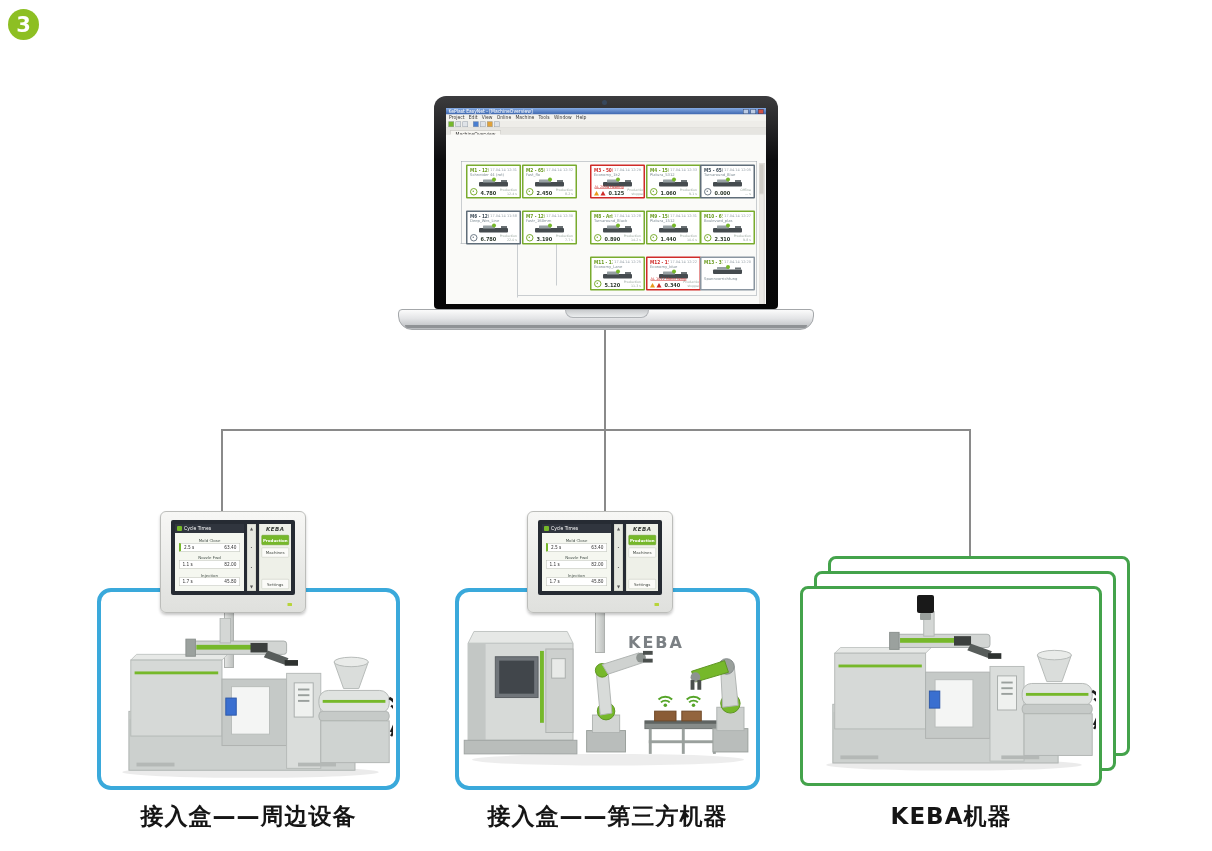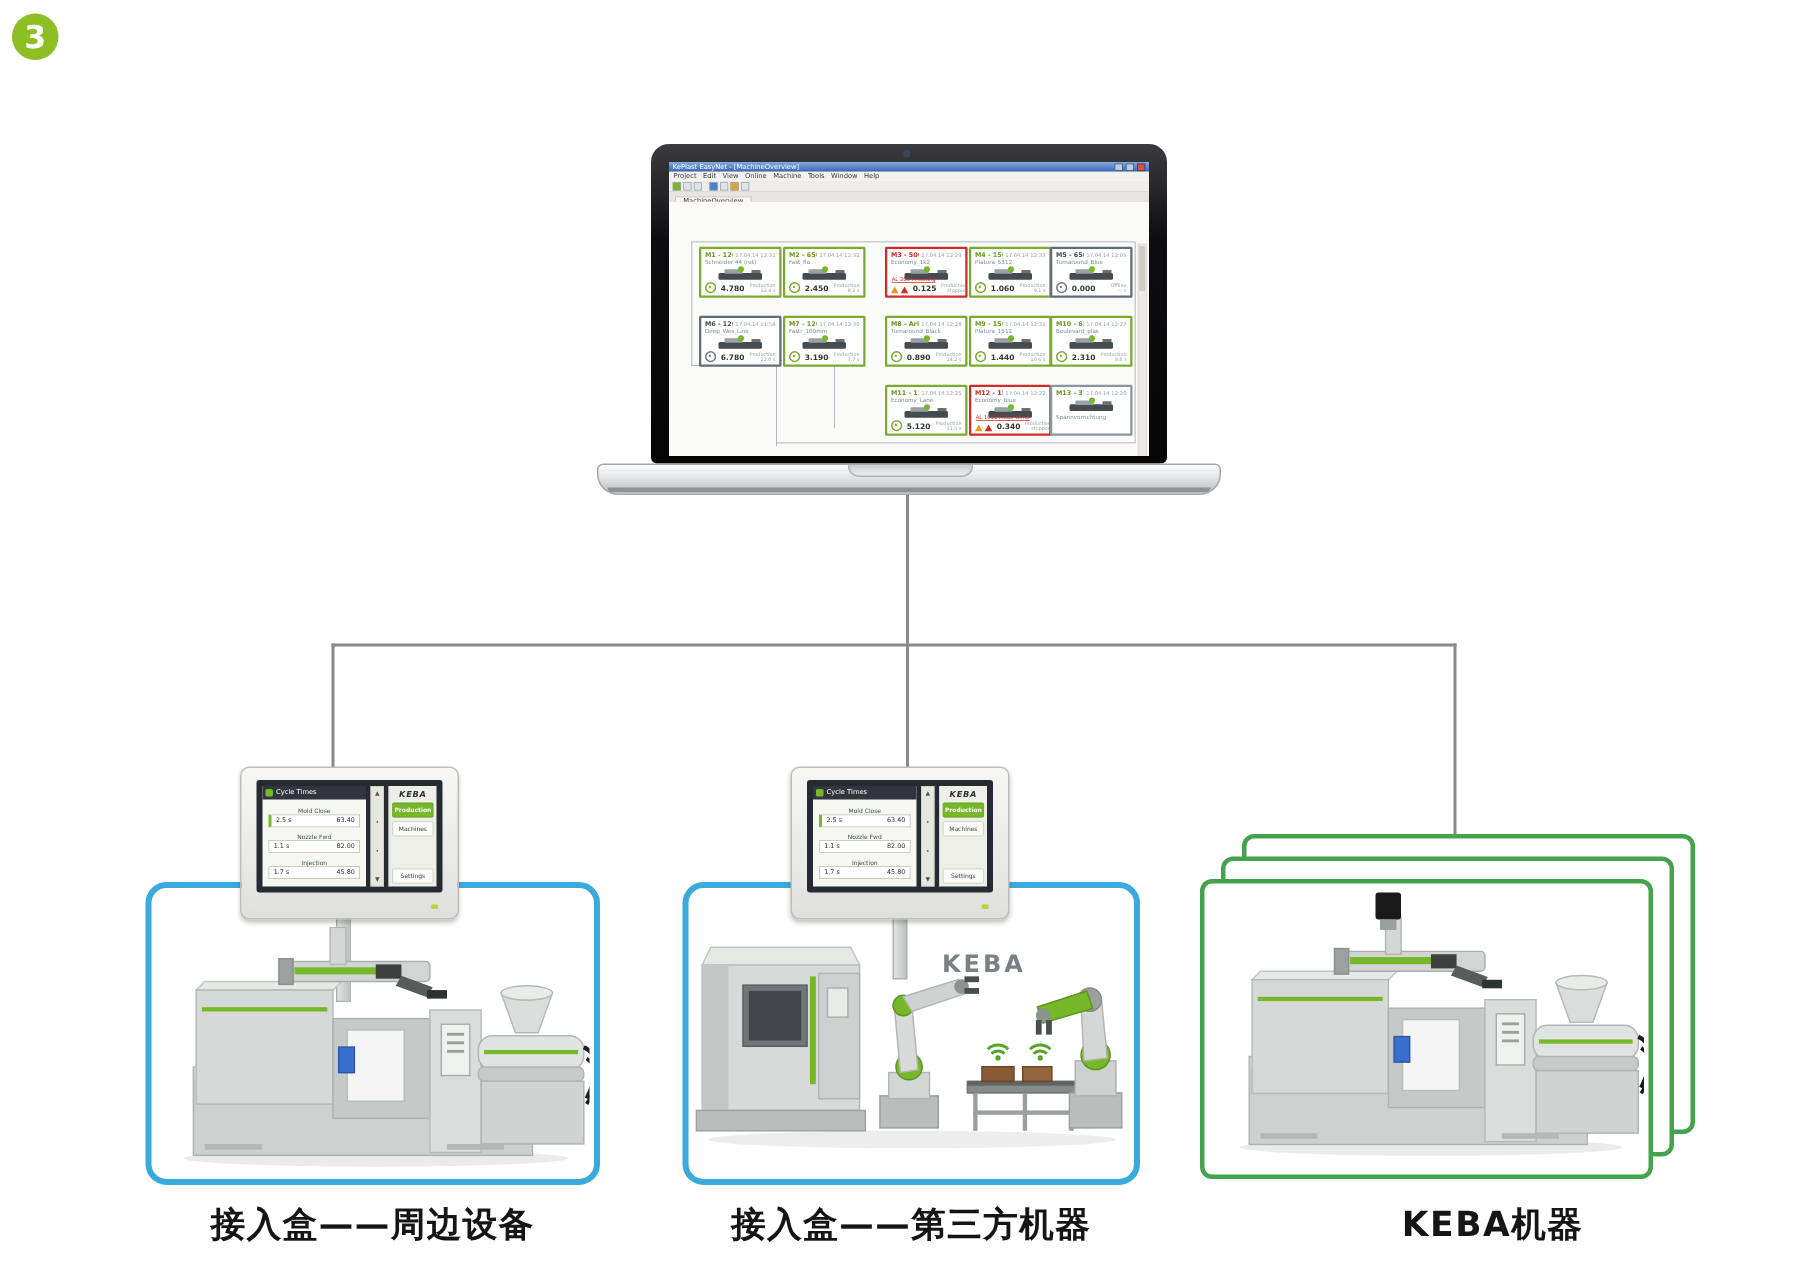--- a/index.html
+++ b/index.html
@@ -608,15 +608,15 @@
 
   <div class="green-card" style="left:828px;top:556px"></div>
   <div class="green-card" style="left:814px;top:571px"></div>
   <div class="green-card" style="left:800px;top:586px">
     <svg class="machine-svg" style="left:9px;top:22px" width="284" height="162" viewBox="0 0 300 170">
         <use href="#imm"></use>
       </svg>
     <div class="pole-cap" style="left:114px;top:6px;width:17px;height:18px"></div>
     <div class="pole-collar" style="left:117px;top:24px;width:11px;height:7px"></div>
   </div>
-  <div class="grp-label" style="left:844px;width:302px">KEBA机器</div>
+  <div class="grp-label" style="left:800px;width:302px">KEBA机器</div>
 
 </div>
 
 </body></html>

